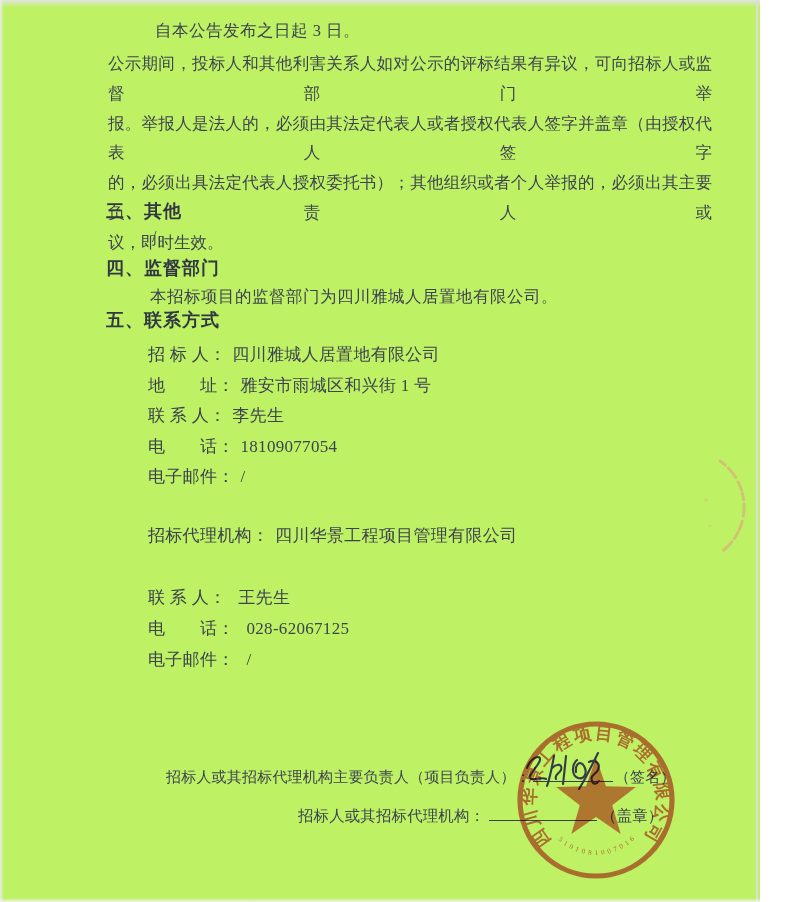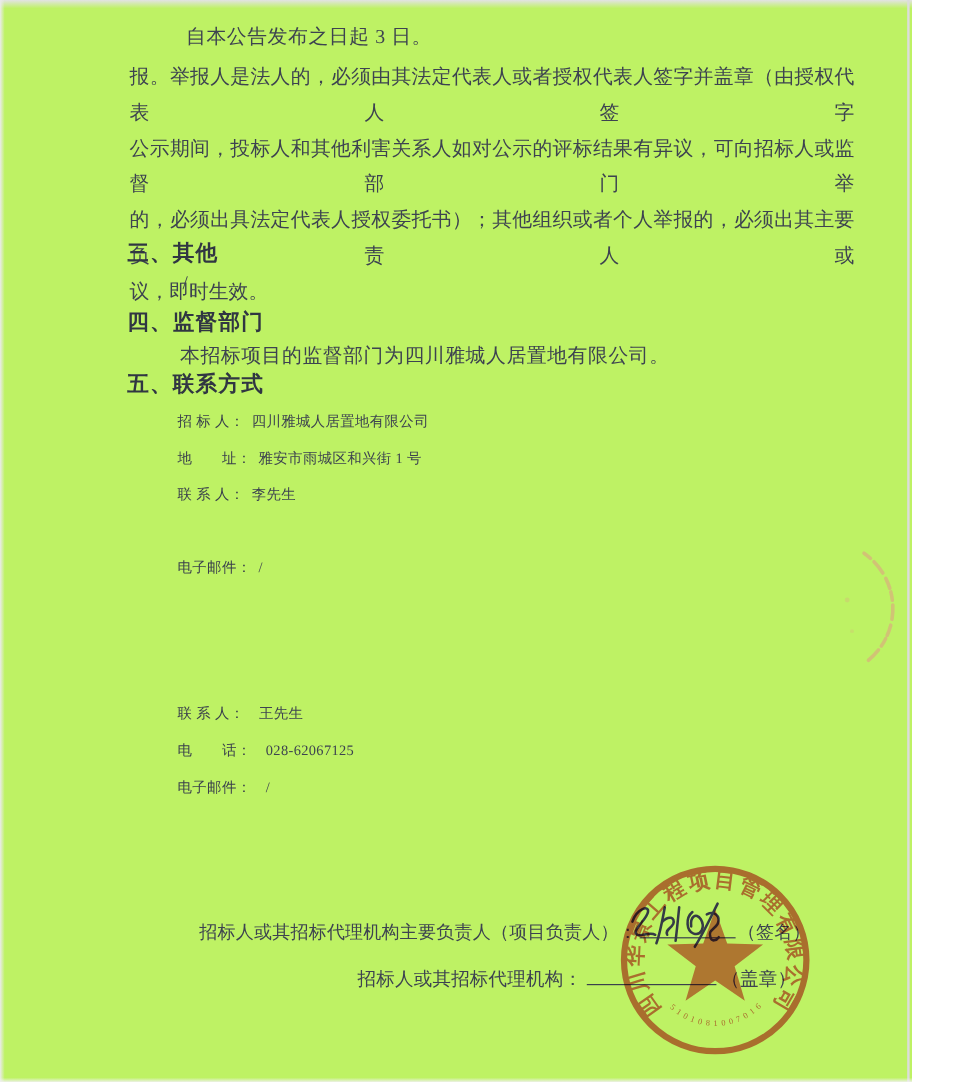--- a/index.html
+++ b/index.html
@@ -22,21 +22,21 @@
   .para{left:108px;top:49px;width:604px;font-size:16.5px;line-height:29.8px;}
   .pline{white-space:nowrap;}
   .jline{white-space:normal;text-align:justify;text-align-last:justify;}
   .heading{font-weight:bold;font-size:18px;color:#30московия3642;color:#303642;letter-spacing:1px;}
   .h3{left:106px;top:199px;text-align:right;}
   .slash{left:152px;top:228px;font-size:16px;}
   .h4{left:106px;top:256px;}
   .s4text{left:150px;top:286px;font-size:16.5px;letter-spacing:.5px;}
   .h5{left:106px;top:308px;}
 
-  .row{left:148px;font-size:12px;white-space:nowrap;letter-spacing:.3px;}
+  .row{left:148px;font-size:17px;white-space:nowrap;letter-spacing:.3px;}
   .row .lbl{color:#3a404c;}
   .row .val{margin-left:6px;}
   .row .val.pad{margin-left:12px;}
 
   .f1{left:166px;top:766px;font-size:15px;white-space:nowrap;letter-spacing:.2px;}
   .f2{left:298px;top:805px;font-size:15.4px;white-space:nowrap;letter-spacing:.2px;}
   .sigline{display:inline-block;width:80px;height:15px;border-bottom:1.8px solid #39404c;margin:0 2px;vertical-align:baseline;}
   .blankline{display:inline-block;width:108px;height:15px;border-bottom:1.6px solid #3a414d;margin:0 4px;vertical-align:baseline;}
 
   .signature-svg{left:521px;top:748px;width:100px;height:46px;}
@@ -49,22 +49,22 @@
 <div class="page">
 
   <div class="edge-top"></div>
   <div class="edge-left"></div>
   <div class="edge-right"></div>
   <div class="edge-bottom"></div>
 
   <div class="abs intro">自本公告发布之日起 3 日。</div>
 
   <div class="abs para">
+    <div class="pline jline">公示期间，投标人和其他利害关系人如对公示的评标结果有异议，可向招标人或监督部门举</div>
     <div class="pline jline">报。举报人是法人的，必须由其法定代表人或者授权代表人签字并盖章（由授权代表人签字</div>
-    <div class="pline jline">公示期间，投标人和其他利害关系人如对公示的评标结果有异议，可向招标人或监督部门举</div>
     <div class="pline jline">的，必须出具法定代表人授权委托书）；其他组织或者个人举报的，必须出其主要负责人或</div>
     <div class="pline">议，即时生效。</div>
   </div>
 
   <div class="abs heading h3">三、其他</div>
   <div class="abs slash">/</div>
 
   <div class="abs heading h4">四、监督部门</div>
   <div class="abs s4text">本招标项目的监督部门为四川雅城人居置地有限公司。</div>
 
@@ -72,24 +72,30 @@
 
   <div class="abs row" style="top:343px">
     <span class="lbl">招 标 人：</span><span class="val">四川雅城人居置地有限公司</span>
   </div>
   <div class="abs row" style="top:374px">
     <span class="lbl">地　　址：</span><span class="val">雅安市雨城区和兴街 1 号</span>
   </div>
   <div class="abs row" style="top:404px">
     <span class="lbl">联 系 人：</span><span class="val">李先生</span>
   </div>
+  <div class="abs row" style="top:435px">
+    <span class="lbl">电　　话：</span><span class="val">18109077054</span>
+  </div>
   <div class="abs row" style="top:465px">
     <span class="lbl">电子邮件：</span><span class="val">/</span>
   </div>
 
+  <div class="abs row" style="top:524px">
+    <span class="lbl">招标代理机构：</span><span class="val">四川华景工程项目管理有限公司</span>
+  </div>
   <div class="abs row" style="top:586px">
     <span class="lbl">联 系 人：</span><span class="val pad">王先生</span>
   </div>
   <div class="abs row" style="top:617px">
     <span class="lbl">电　　话：</span><span class="val pad">028-62067125</span>
   </div>
   <div class="abs row" style="top:648px">
     <span class="lbl">电子邮件：</span><span class="val pad">/</span>
   </div>
 

